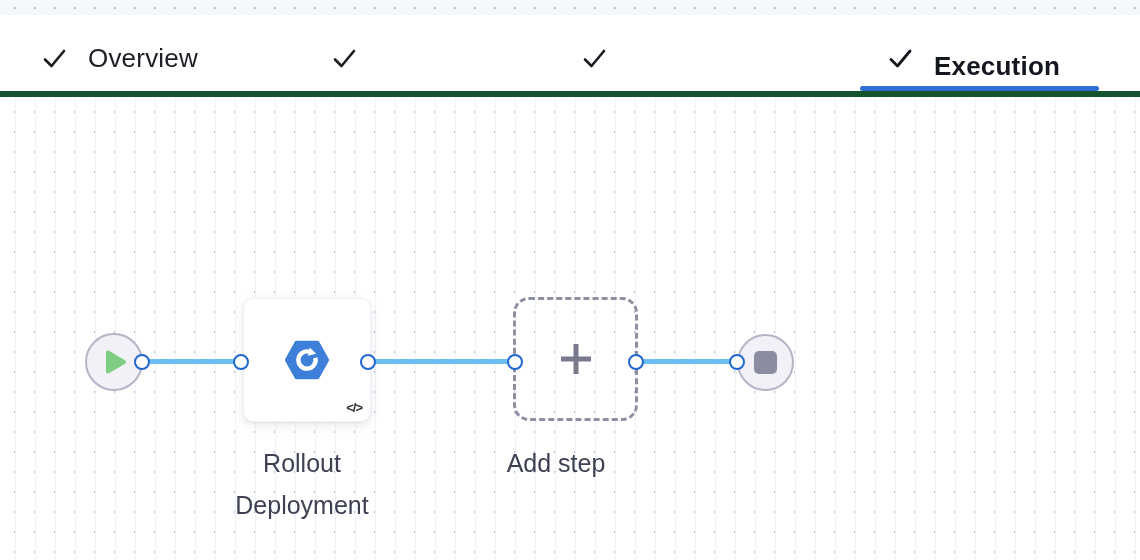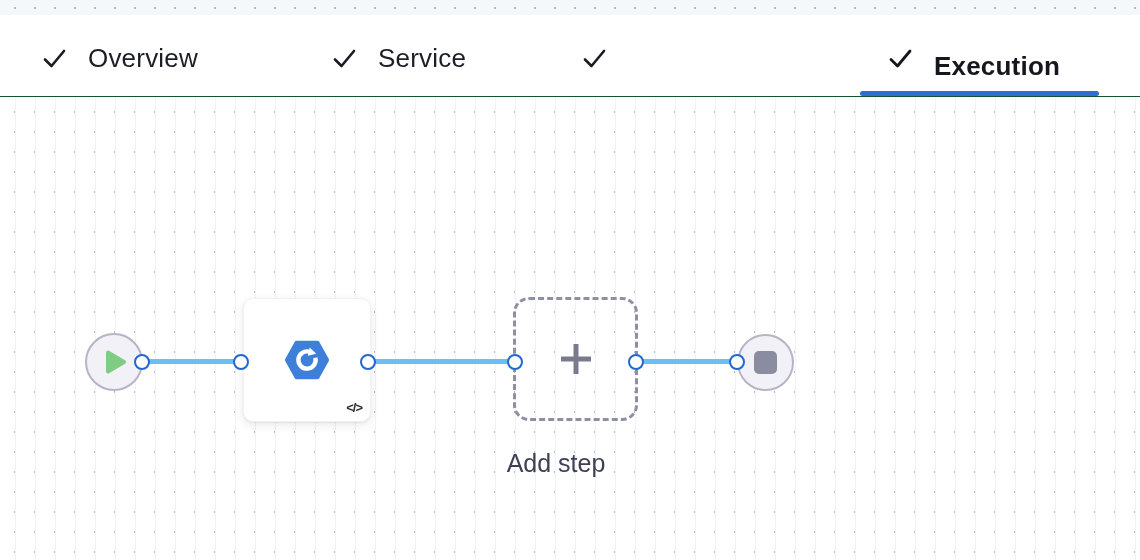--- a/index.html
+++ b/index.html
@@ -13,21 +13,21 @@
     position:absolute; left:0; top:0; width:1140px; height:15px;
     background-color:#f4f8fb;
     background-image: radial-gradient(circle, #b6bbc4 1.1px, transparent 1.5px);
     background-size:20px 20px;
     background-position:5px -2px;
   }
 
   
   .tabbar {
     position:absolute; left:0; top:15px; width:1140px; height:82px;
-    background:#ffffff; border-bottom:1px solid #14532d; z-index:5;text-align:center;
+    background:#ffffff; border-bottom:6px solid #14532d; z-index:5;text-align:center;
   }
   .tab {
     position:absolute; top:0; height:81px; display:flex; align-items:center; gap:20px;
     cursor:pointer; padding-top:6px;
   }
   .tab .check-icon { width:27px; height:27px; display:block; }
   .tab .tab-label { font-size:26px; color:#1d1f27; font-weight:500; letter-spacing:.2px; white-space:nowrap; }
   .tab.active .tab-label { font-weight:700; color:#15171f;margin-top:16px; }
   .tab-overview { left:41px; }
   .tab-service { left:331px; }
@@ -131,21 +131,20 @@
       </span>
       <span class="tab-label">Overview</span>
     </div>
 
     <div class="tab tab-service">
       <span>
         <svg class="check-icon" viewBox="0 0 27 27" fill="none">
             <polyline points="4 14.5 10.5 21 23 6" stroke="#1a1c23" stroke-width="2.6" stroke-linecap="round" stroke-linejoin="round"></polyline>
           </svg>
       </span>
-      <span class="tab-label">Service</span>
     </div>
 
     <div class="tab tab-infrastructure">
       <span>
         <svg class="check-icon" viewBox="0 0 27 27" fill="none">
             <polyline points="4 14.5 10.5 21 23 6" stroke="#1a1c23" stroke-width="2.6" stroke-linecap="round" stroke-linejoin="round"></polyline>
           </svg>
       </span>
     </div>
 
@@ -193,16 +192,17 @@
       <div class="stop-square"></div>
     </div>
 
     <div class="port port-1"></div>
     <div class="port port-2"></div>
     <div class="port port-3"></div>
     <div class="port port-4"></div>
     <div class="port port-5"></div>
     <div class="port port-6"></div>
 
+    <div class="node-label label-rollout">Rollout Deployment</div>
     <div class="node-label label-addstep">Add step</div>
 
   </div>
 </div>
 
 </body></html>

